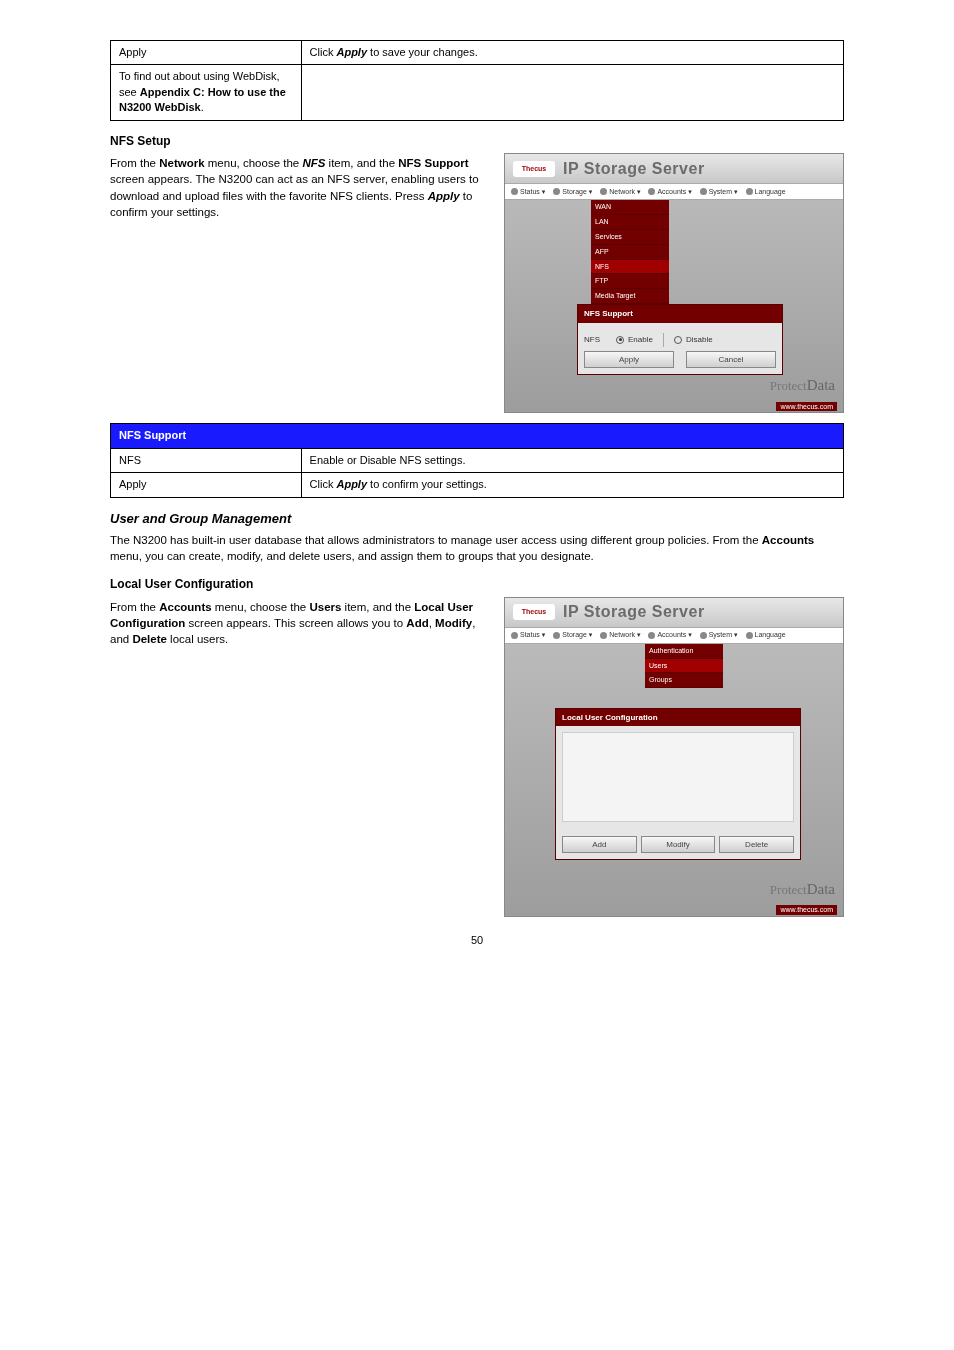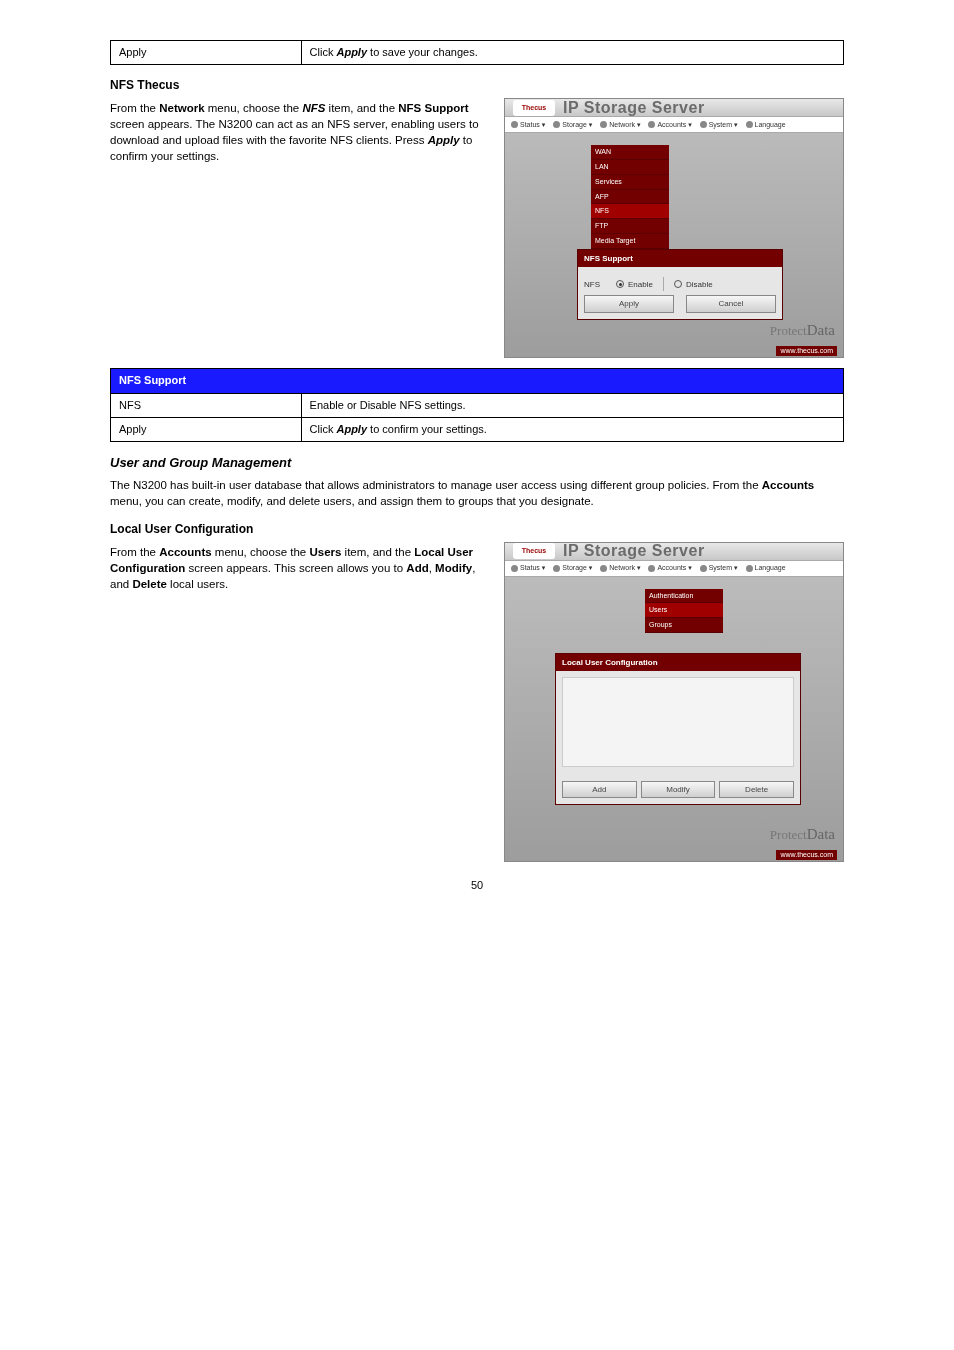--- a/index.html
+++ b/index.html
@@ -34,21 +34,21 @@
     width: 340px; height: 260px;
     background: linear-gradient(180deg,#bfbfbf 0%,#9d9d9d 100%);
     border: 1px solid #888;
     position: relative;
     font-size: 9px;
     color: #333;
     overflow: hidden;
   }
   .shot.large { height: 320px; }
   .shot .titlebar {
-    height: 18px;
+    height: 30px;
     background: linear-gradient(180deg,#e8e8e8,#c8c8c8);
     display: flex; align-items: center; padding: 0 8px;
     border-bottom: 1px solid #aaa;
   }
   .shot .titlebar .logo {
     width: 42px; height: 16px; background:#fff; border-radius:3px;
     display:flex;align-items:center;justify-content:center;
     font-size:7px;color:#900;font-weight:bold;margin-right:8px;
   }
   .shot .titlebar .banner {
@@ -105,24 +105,30 @@
 <div class="page">
 
   <table class="doc-table">
     <tbody>
         <tr>
       <td class="label">Apply</td>
       <td>
         Click <b><i>Apply</i></b> to save your changes.
       </td>
     </tr>
+    <tr>
+      <td class="label">
+        To find out about using WebDisk, see <b>Appendix C: How to use the N3200 WebDisk</b>.
+      </td>
+      <td></td>
+    </tr>
   </tbody>
     </table>
 
-  <h4 class="sub">NFS Thecus</h4>
+  <h4 class="sub">NFS Setup</h4>
 
   <div class="row">
     <div class="txt">
       <p class="body">
         <span>From the </span><b>Network</b><span> menu, choose the </span><b><i>NFS</i></b><span> item, and the </span><b>NFS Support</b><span> screen appears. The N3200 can act as an NFS server, enabling users to download and upload files with the favorite NFS clients. Press </span><b><i>Apply</i></b><span> to confirm your settings.</span>
       </p>
     </div>
 
     <div class="shot">
       <div class="titlebar">

